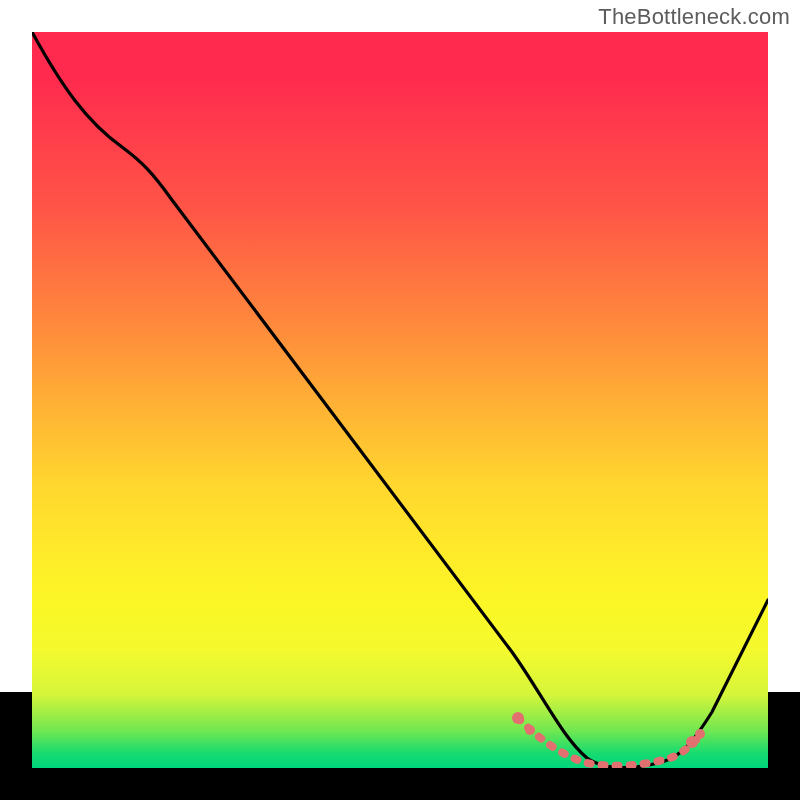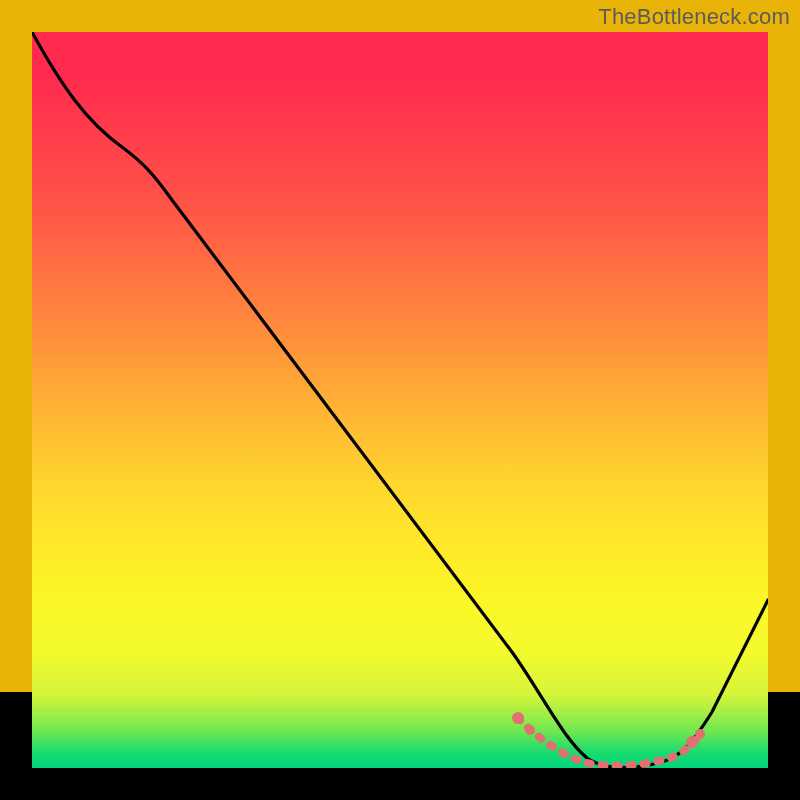--- a/index.html
+++ b/index.html
@@ -8,21 +8,21 @@
     width: 800px;
     height: 800px;
     background: #000;
     overflow: hidden;
     font-family: Arial, Helvetica, sans-serif;
   }
   .frame {
     position: relative;
     width: 800px;
     height: 692px;
-    background: #eab308;
+    background: #ffffff;
   }
   .watermark {
     position: absolute;
     top: 4px;
     right: 10px;
     color: #5c5c5c;
     font-size: 22px;
     font-weight: 500;
     letter-spacing: 0.2px;
   }

